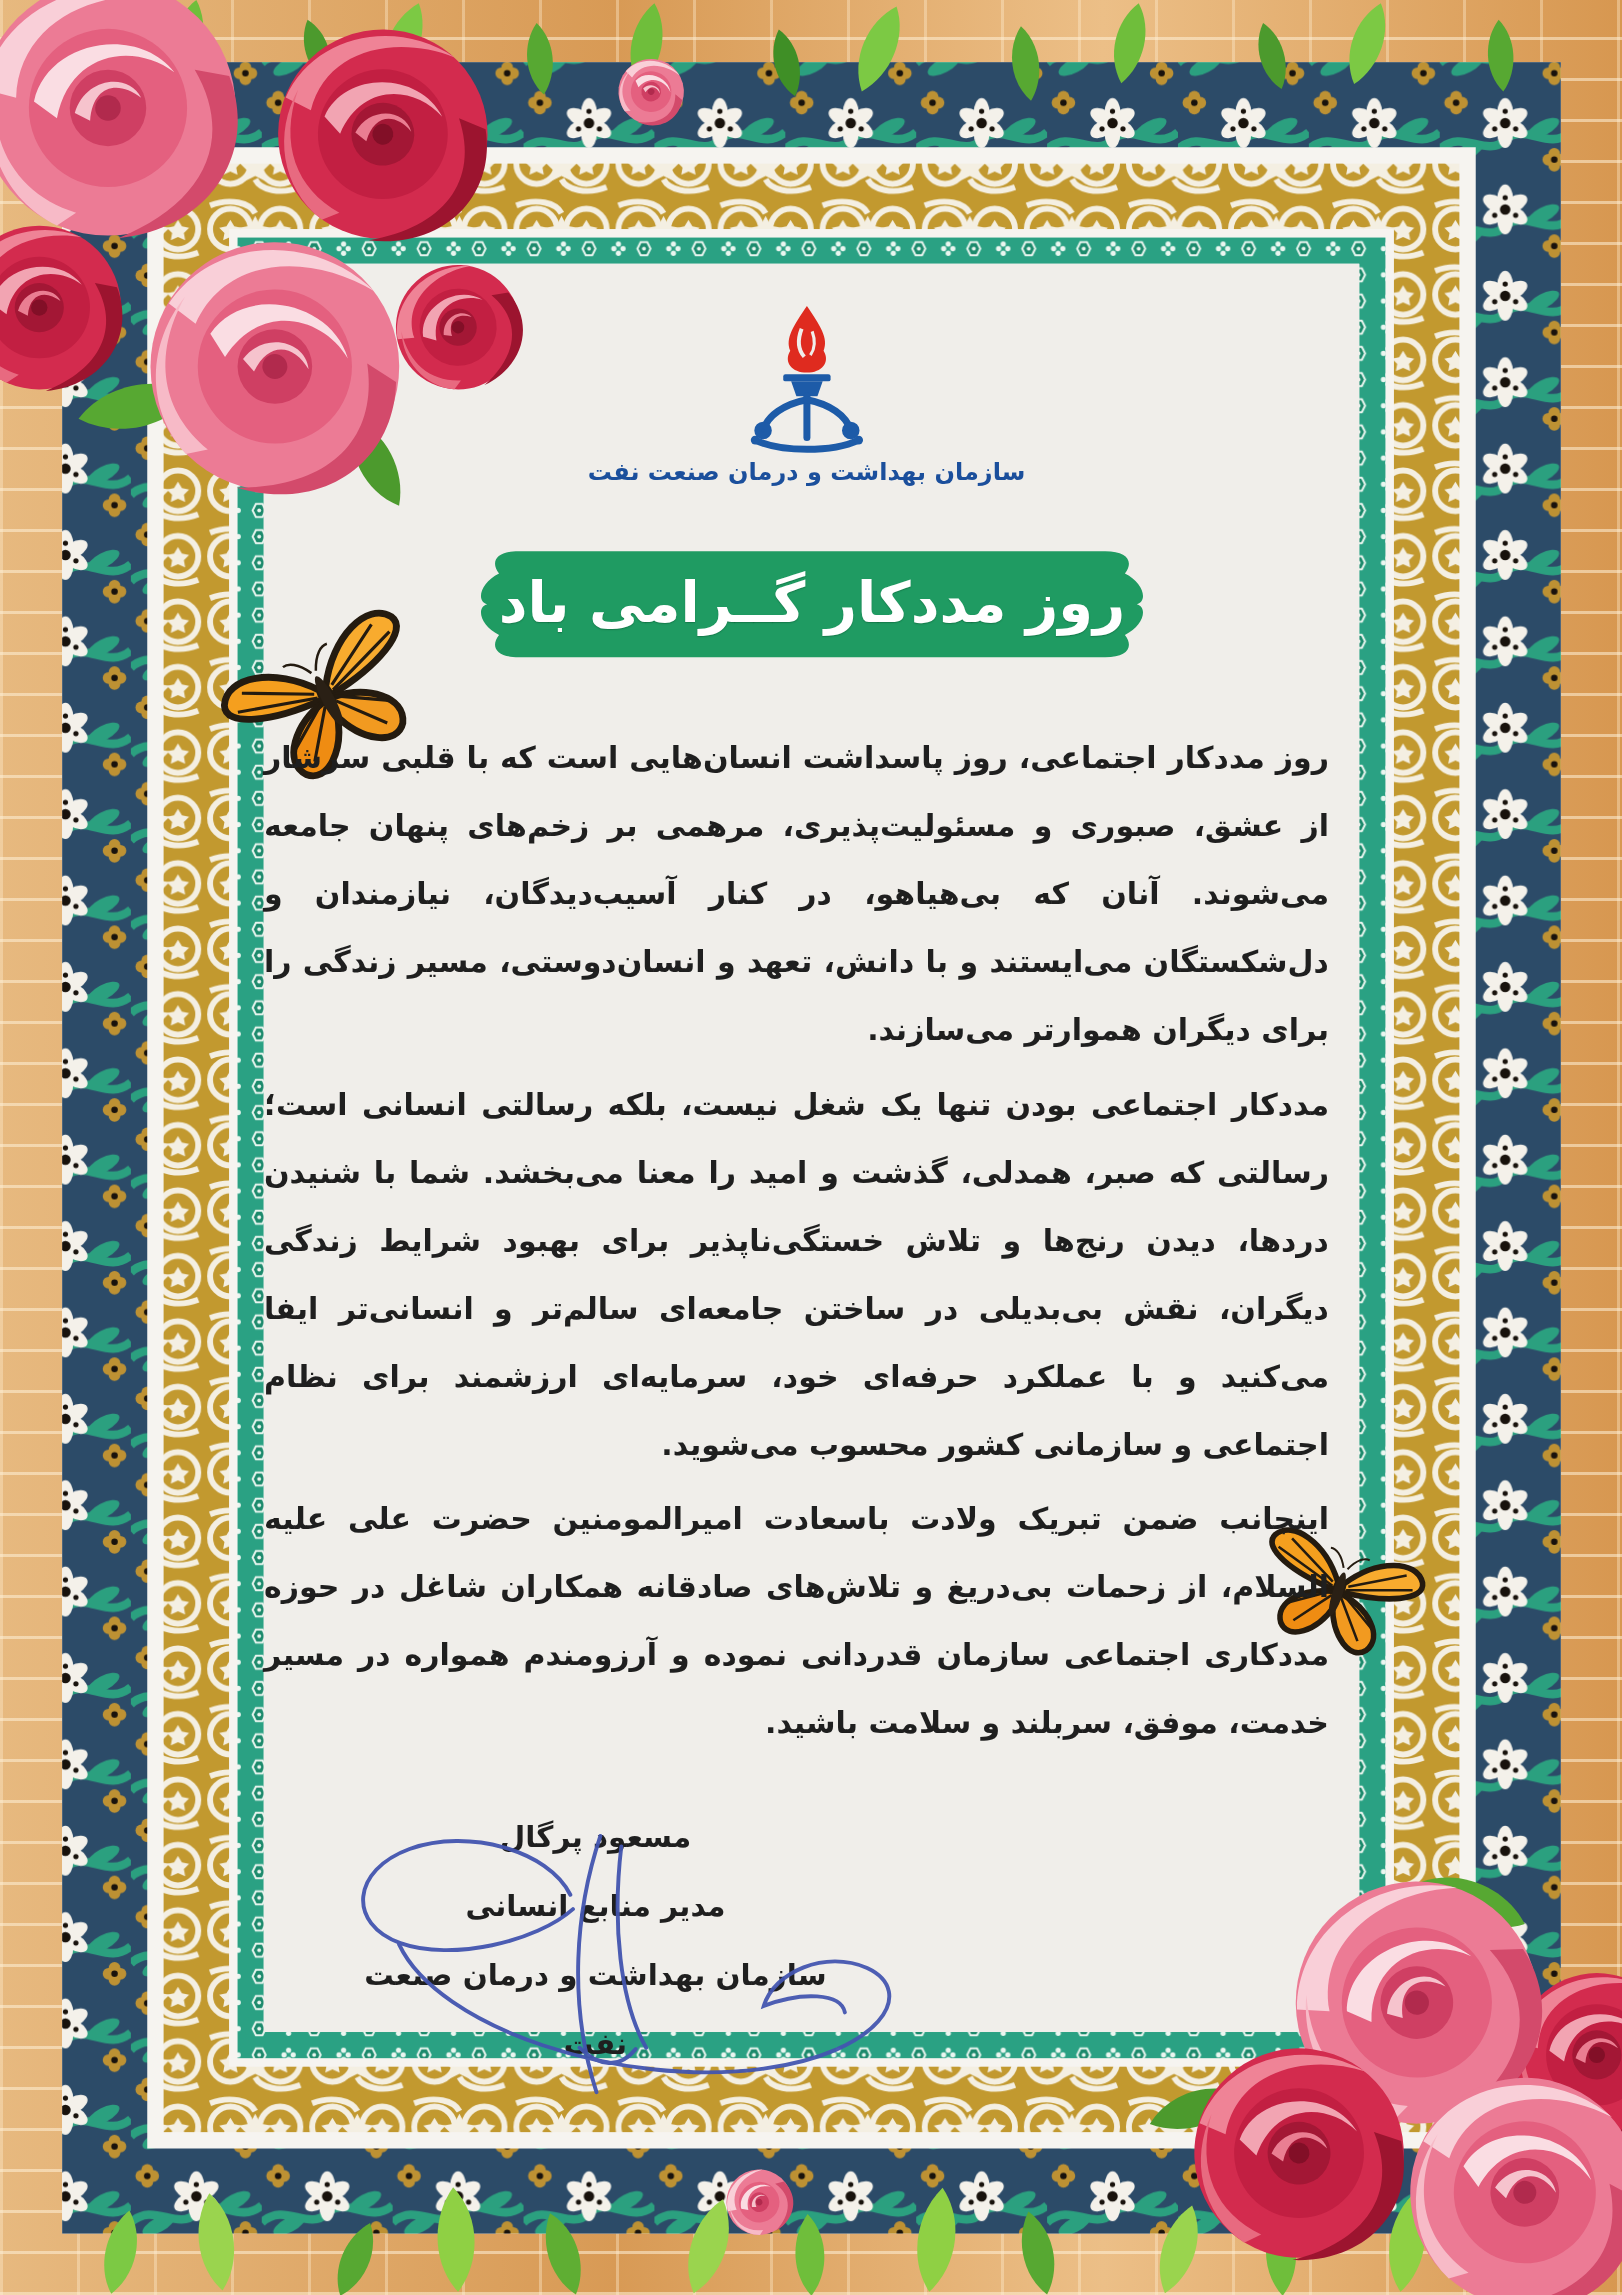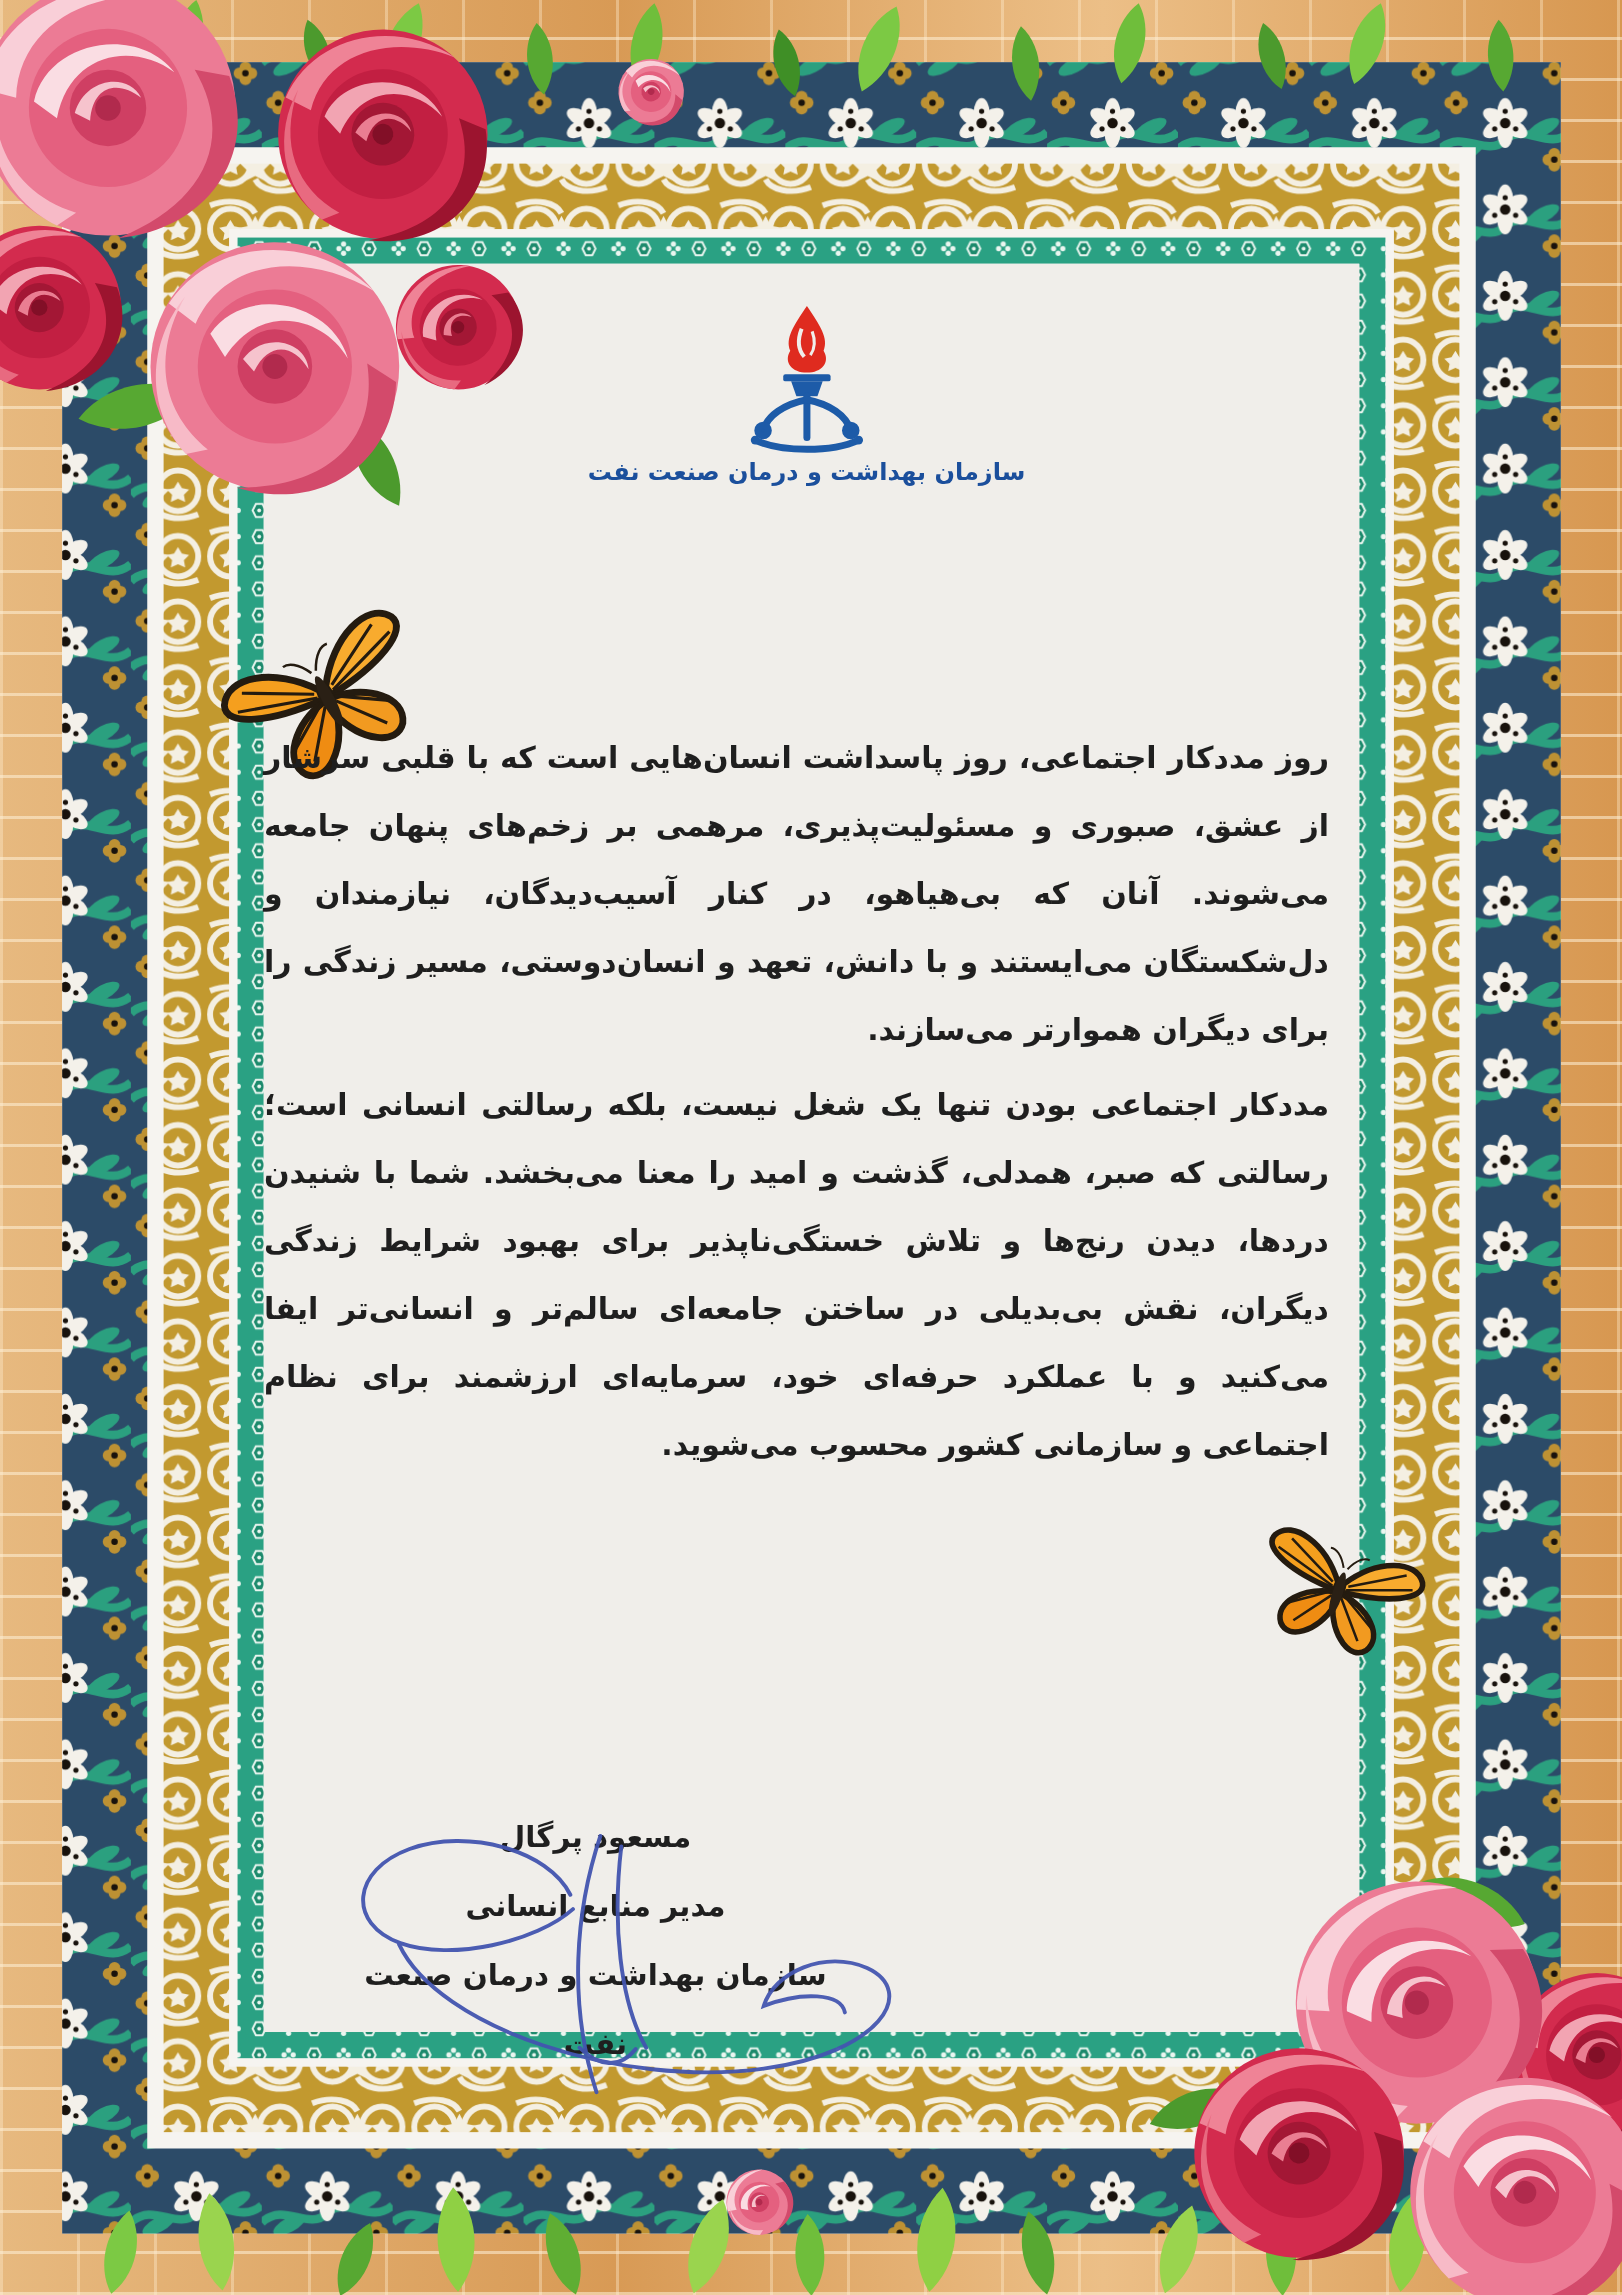--- a/index.html
+++ b/index.html
@@ -231,26 +231,33 @@
         <path d="M0,64 C52,74 90,100 100,134"></path>
         <circle cx="-100" cy="134" r="12"></circle>
         <circle cx="100" cy="134" r="12"></circle>
         <path d="M-118,156 C-58,184 58,184 118,156"></path>
       </g>
       <circle cx="-118" cy="156" r="10" fill="#1d5ba8"></circle>
       <circle cx="118" cy="156" r="10" fill="#1d5ba8"></circle>
     </g>
   </svg>
 
+  <div class="banner">
+    <svg viewBox="0 0 1060 190">
+      <path d="M82,14 L978,14 C1012,14 1022,30 1008,48 C1036,62 1044,90 1026,95 C1044,100 1036,128 1008,142 C1022,160 1012,176 978,176 L82,176 C48,176 38,160 52,142 C24,128 16,100 34,95 C16,90 24,62 52,48 C38,30 48,14 82,14 Z" fill="#1f9b62"></path>
+    </svg>
+    <div class="banner-text">روز مددکار گــرامی باد</div>
+  </div>
 
   <div class="logo-caption">سازمان بهداشت و درمان صنعت نفت</div>
 
   <div class="body-text">
     <p>روز مددکار اجتماعی، روز پاسداشت انسان‌هایی است که با قلبی سرشار از عشق، صبوری و مسئولیت‌پذیری، مرهمی بر زخم‌های پنهان جامعه می‌شوند. آنان که بی‌هیاهو، در کنار آسیب‌دیدگان، نیازمندان و دل‌شکستگان می‌ایستند و با دانش، تعهد و انسان‌دوستی، مسیر زندگی را برای دیگران هموارتر می‌سازند.</p>
     <p>مددکار اجتماعی بودن تنها یک شغل نیست، بلکه رسالتی انسانی است؛ رسالتی که صبر، همدلی، گذشت و امید را معنا می‌بخشد. شما با شنیدن دردها، دیدن رنج‌ها و تلاش خستگی‌ناپذیر برای بهبود شرایط زندگی دیگران، نقش بی‌بدیلی در ساختن جامعه‌ای سالم‌تر و انسانی‌تر ایفا می‌کنید و با عملکرد حرفه‌ای خود، سرمایه‌ای ارزشمند برای نظام اجتماعی و سازمانی کشور محسوب می‌شوید.</p>
+    <p>اینجانب ضمن تبریک ولادت باسعادت امیرالمومنین حضرت علی علیه السلام، از زحمات بی‌دریغ و تلاش‌های صادقانه همکاران شاغل در حوزه مددکاری اجتماعی سازمان قدردانی نموده و آرزومندم همواره در مسیر خدمت، موفق، سربلند و سلامت باشید.</p>
   </div>
 
   <div class="sig-block">
     <div>مسعود پرگال</div>
     <div>مدیر منابع انسانی</div>
     <div>سازمان بهداشت و درمان صنعت نفت</div>
   </div>
 
   <svg class="sig-svg" viewBox="0 0 960 410">
     <g stroke="#4355b0" stroke-width="6" fill="none" stroke-linecap="round" opacity="0.95">

